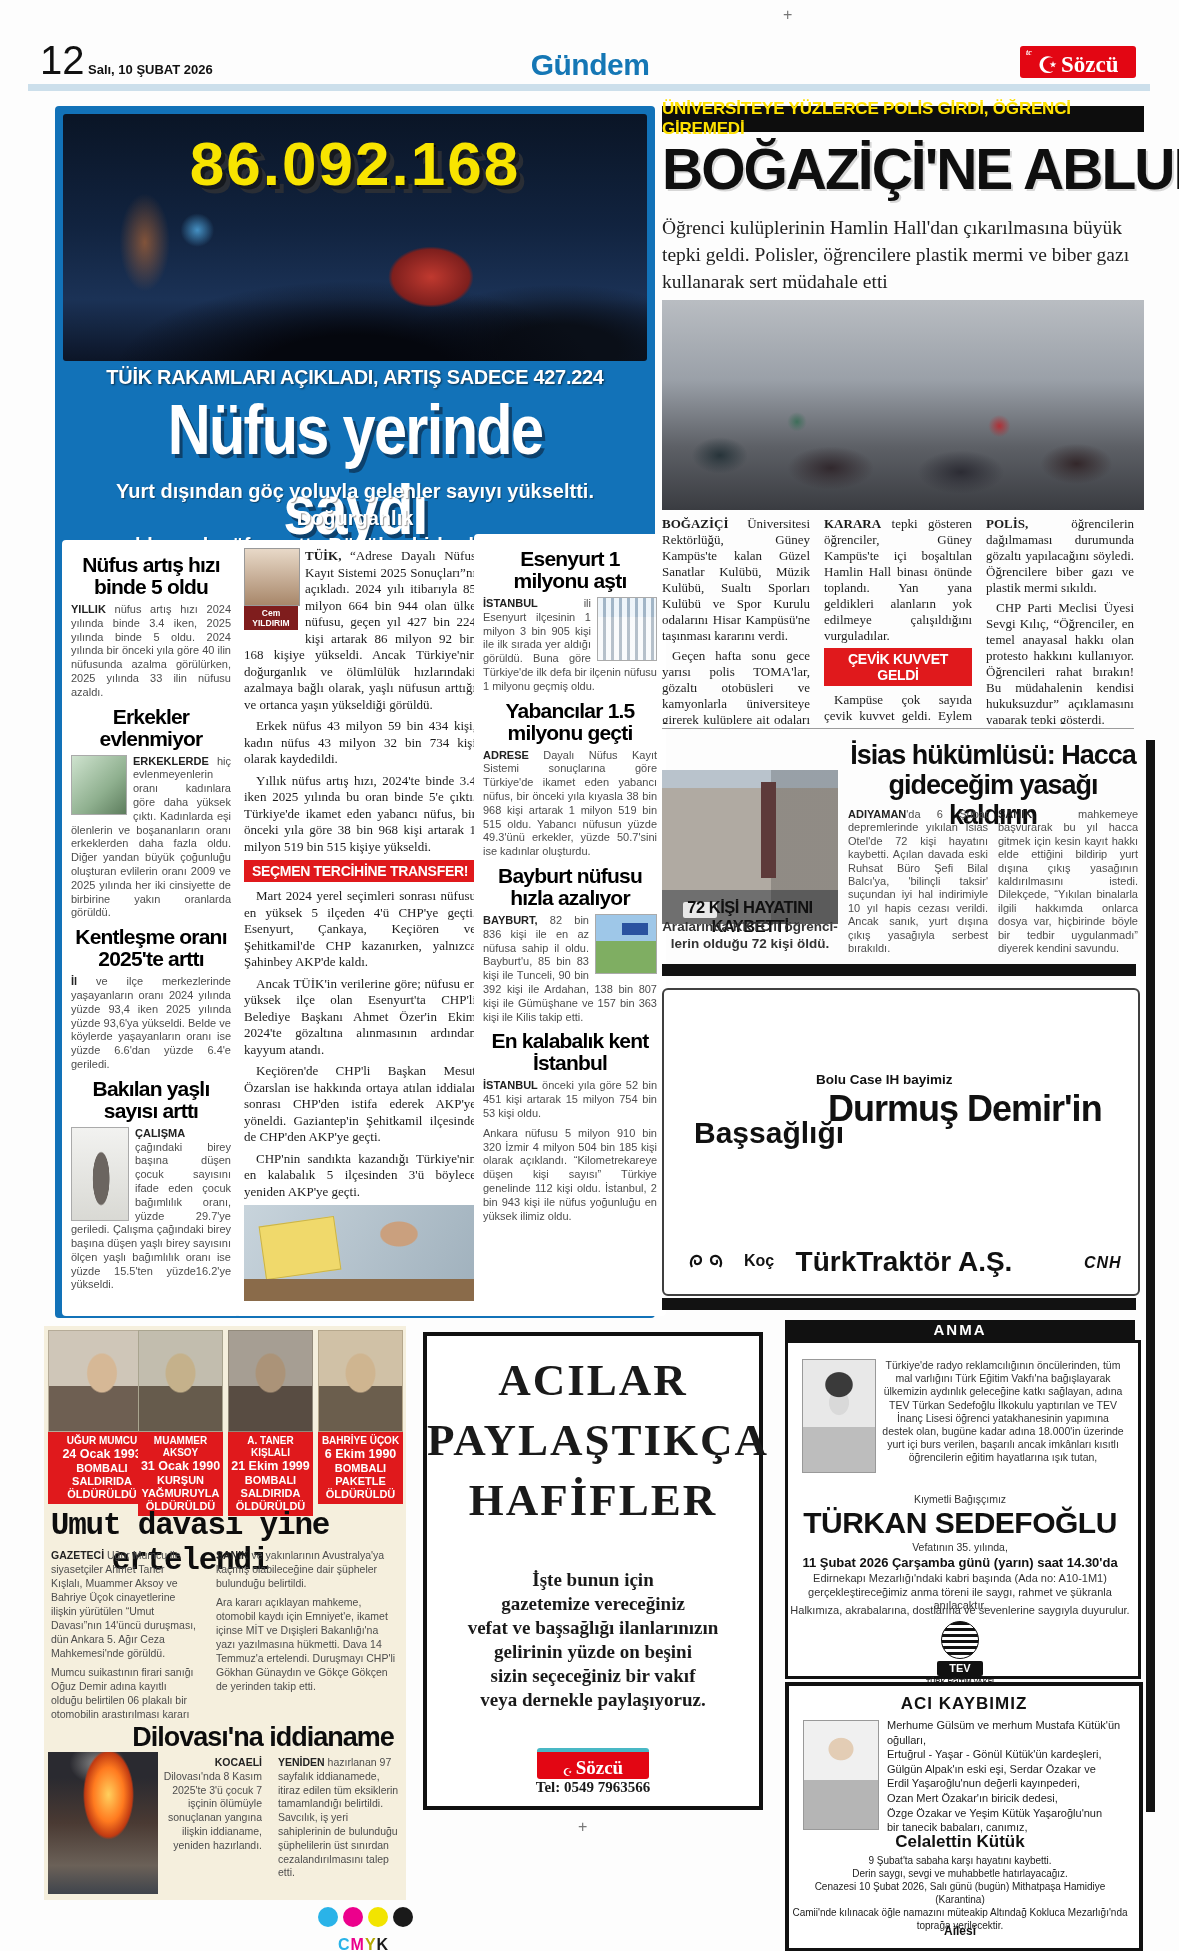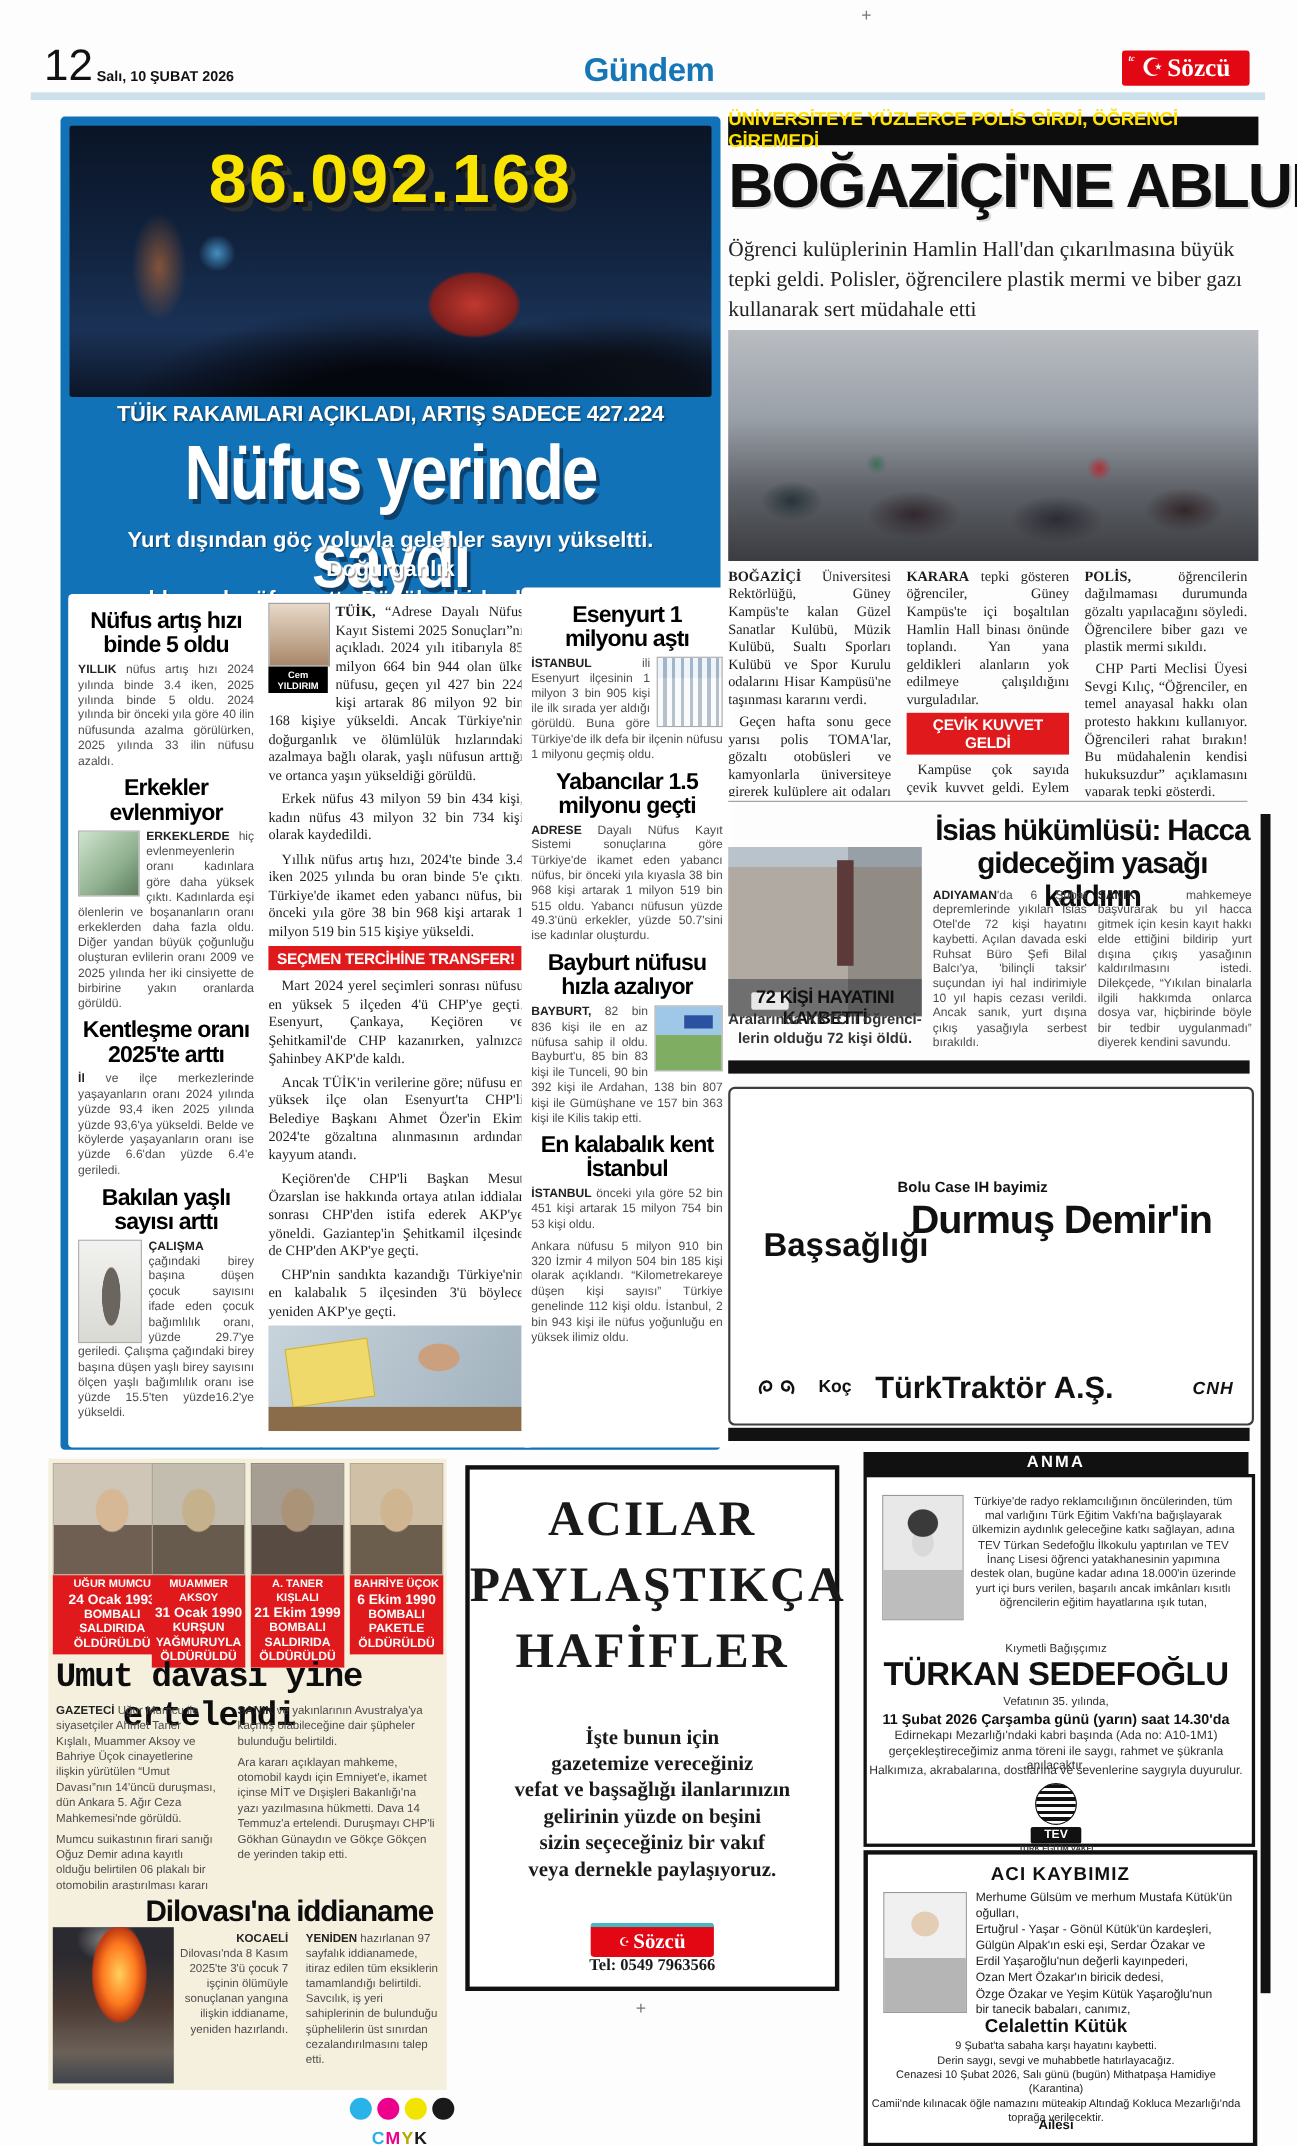--- a/index.html
+++ b/index.html
@@ -7,21 +7,21 @@
        font-family:"Liberation Sans",sans-serif;}
   .abs{position:absolute;}
   .b{font-weight:bold;}
   .c{text-align:center;}
   .scale{display:inline-block;transform:scaleX(.85);transform-origin:center;}
   
   .pagenum{font-size:40px;font-weight:400;color:#111;line-height:1;}
   .pagedate{font-size:13px;font-weight:bold;color:#111;}
   .section-title{font-size:30px;font-weight:bold;color:#1577b5;letter-spacing:-.5px;}
   .rule{background:#ccdfeb;height:7px;}
-  .logo{background:#e30613;color:#fff;display:flex;align-items:center;justify-content:center;
+  .logo{background:#e30613;color:#fff;display:flex;align-items:flex-end;justify-content:center;
         border-radius:3px;font-family:"Liberation Serif",serif;font-weight:bold;position:relative;}
   .logo .cres{font-family:"DejaVu Sans",sans-serif;margin-right:3px;}
   .logo .tc{position:absolute;font-size:8px;font-style:italic;left:6px;top:2px;}
   
   .bluepanel{background:#1272b8;border-radius:4px;}
   .collage{border-radius:3px;background:
       radial-gradient(70px 50px at 63% 66%, #c0392f 0%, #7e1f1d 55%, rgba(0,0,0,0) 61%),
       radial-gradient(36px 70px at 14% 52%, rgba(220,120,50,.55), rgba(0,0,0,0) 70%),
       radial-gradient(24px 24px at 23% 47%, rgba(90,190,250,.7), rgba(0,0,0,0) 70%),
       radial-gradient(320px 120px at 50% 104%, #05070e 30%, rgba(5,7,14,0) 75%),
@@ -40,21 +40,21 @@
       letter-spacing:-.8px;margin:6px 0 5px 0;}
   .bp{font-size:11px;line-height:13.8px;color:#4d4d4d;margin:0 0 6px 0;text-align:justify;}
   .bp b{color:#222;}
   .serifp{font-family:"Liberation Serif",serif;font-size:13px;line-height:16.5px;color:#1c1c1c;
       margin:0 0 5px 0;text-align:justify;text-indent:12px;}
   .serifp b{font-family:inherit;}
   .redband{background:#e0191c;color:#fff;font-weight:bold;font-size:14px;text-align:center;
       padding:3px 2px;letter-spacing:-.3px;margin:4px 0 6px 0;}
   .byline{float:left;width:54px;margin:0 7px 3px 0;}
   .byline .ph{width:54px;height:56px;background:linear-gradient(180deg,#e8d9c8,#a8876a);border:1px solid #999;}
-  .byline .nm{background:#000000;color:#fff;font-size:8.5px;font-weight:bold;text-align:center;
+  .byline .nm{background:#7f1d1d;color:#fff;font-size:8.5px;font-weight:bold;text-align:center;
       line-height:10px;padding:2px 0;}
   .floatph{border:1px solid #aaa;}
   
   .kickerbar{background:#0d0d0d;color:#ffe100;font-weight:bold;font-size:17px;
       display:flex;align-items:center;justify-content:center;letter-spacing:-.2px;}
   .bogahead{font-weight:bold;color:#0f0f0f;font-size:57px;letter-spacing:-2px;white-space:nowrap;
       transform:scaleX(.84);transform-origin:0 50%;text-shadow:2px 2px 0 rgba(0,0,0,.15);}
   .bogalead{font-family:"Liberation Serif",serif;font-size:19.5px;line-height:27px;color:#222;}
   .bogaphoto{background:
       radial-gradient(40px 26px at 12% 74%, #27343a, rgba(0,0,0,0) 70%),

